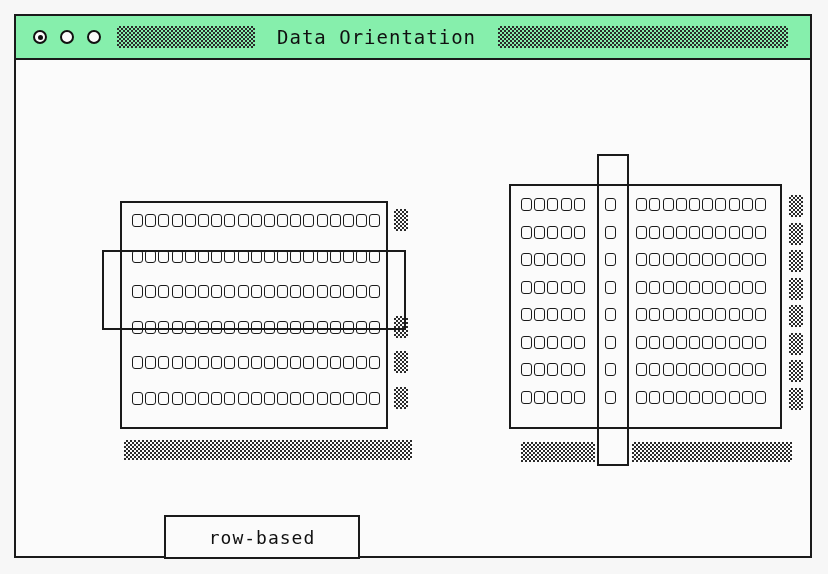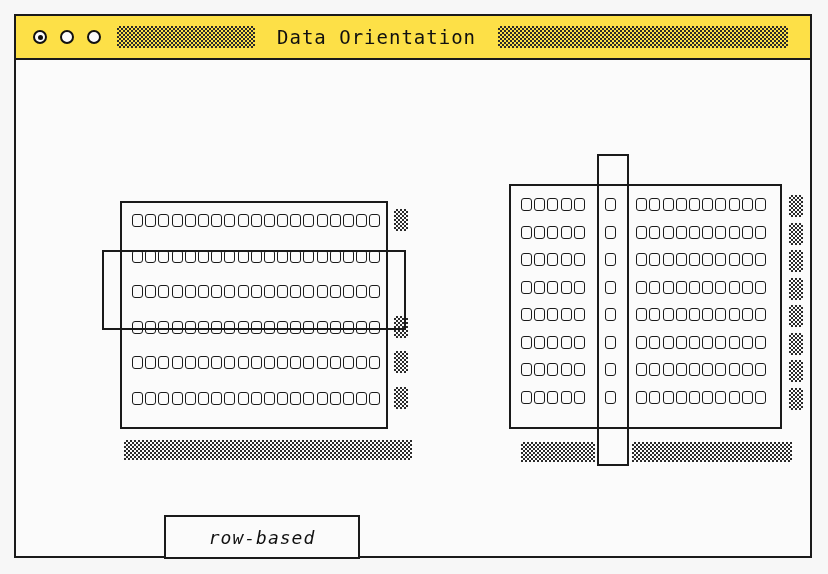--- a/index.html
+++ b/index.html
@@ -15,21 +15,21 @@
     background:#fbfbfb;
     border:2px solid #1a1a1a;
     box-sizing:border-box;
   }
   #titlebar{
     position:relative;
     height:44px;
     border-bottom:2px solid #1a1a1a;
     box-sizing:border-box;
     display:flex;align-items:center;
-    background:#fde047;
+    background:#86efac;
   }
   .dots{display:flex;align-items:center;gap:13px;margin-left:17px;}
   .dot{
     width:14px;height:14px;border-radius:50%;
     border:2px solid #111;box-sizing:border-box;
     background:#fbfbfb;
     display:flex;align-items:center;justify-content:center;
   }
   .dot.filled::after{
     content:"";width:5px;height:5px;border-radius:50%;background:#111;
@@ -74,21 +74,21 @@
   }
   #left-highlight{left:0px;top:78px;width:304px;height:80px;}
   #right-highlight{left:98px;top:0px;width:32px;height:312px;}
   .caption{
     position:absolute;
     border:2px solid #1a1a1a;background:#fbfbfb;
     box-sizing:border-box;
     display:flex;align-items:center;justify-content:center;
     font-size:18px;color:#101010;letter-spacing:1px;
   }
-  #cap-left{left:148px;top:455px;width:196px;height:44px;font-style:italic;}
+  #cap-left{left:148px;top:455px;width:196px;height:44px;}
   #cap-right{left:512px;top:455px;width:196px;height:44px;}
 </style>
 </head>
 <body>
 
 <div id="window">
 
   <div id="titlebar">
     <div class="dots">
       <div class="dot filled"></div>

